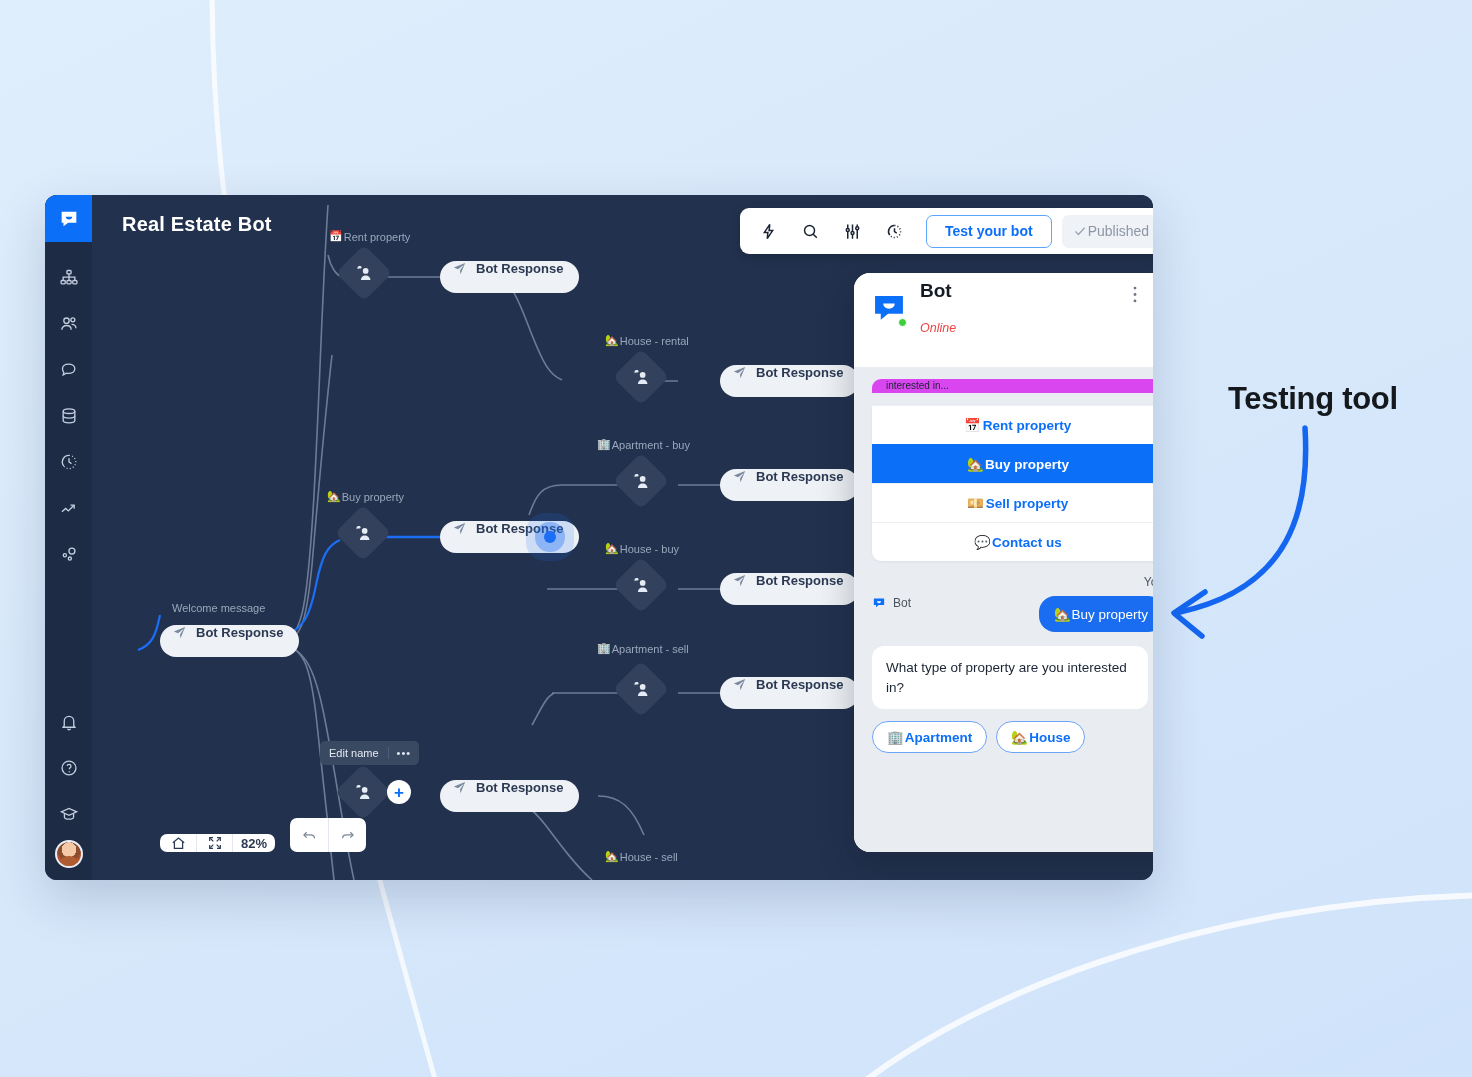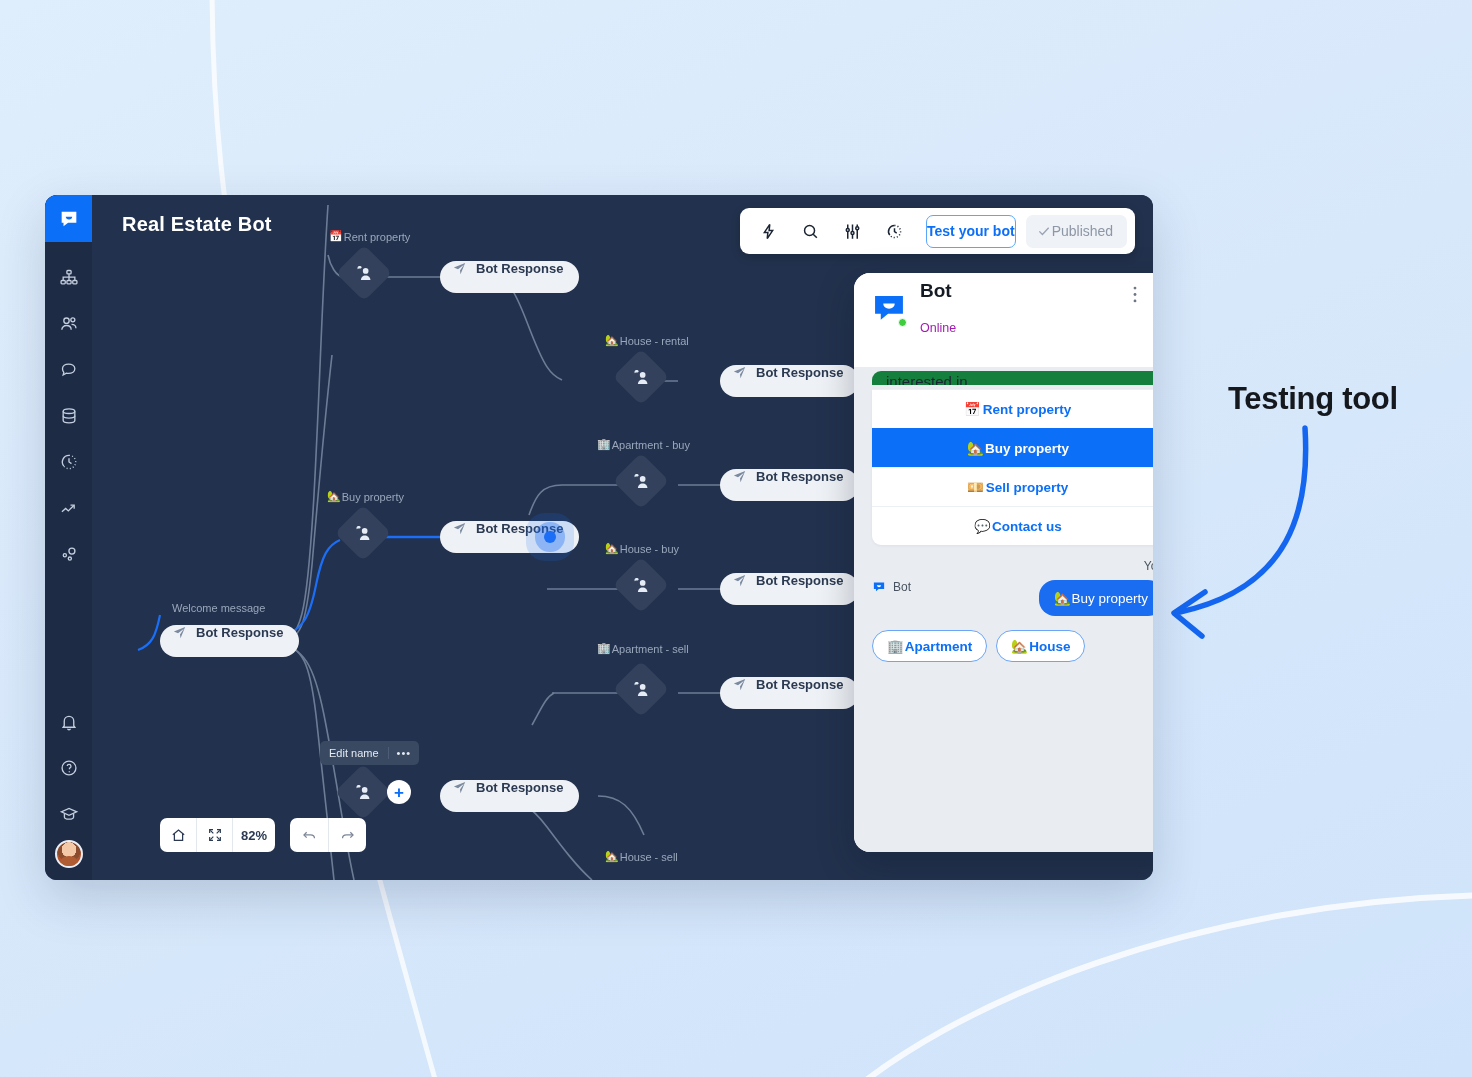--- a/index.html
+++ b/index.html
@@ -79,21 +79,21 @@
     box-shadow: 0 3px 10px rgba(0,0,0,.18);
   }
   .tb-icon {
     width: 40px; height: 34px;
     display: flex; align-items: center; justify-content: center;
     cursor: pointer; border-radius: 6px;
   }
   .tb-icon svg { stroke: #1a2433; fill: none; stroke-width: 1.9; }
   .tb-test {
     margin-left: 10px;
-    height: 33px; padding: 0 0;
+    height: 33px; padding: 0 18px;
     border: 1.5px solid #5aa6fb; border-radius: 7px;
     color: #0c6ff7; font-size: 14px; font-weight: bold;
     display: flex; align-items: center; cursor: pointer; background: #fff;
     white-space: nowrap;
   }
   .tb-pub {
     margin-left: 8px; height: 33px; padding: 0 14px 0 10px;
     background: #eff2f6; border-radius: 7px;
     color: #8d97a6; font-size: 14px;
     display: flex; align-items: center; gap: 0; cursor: pointer;
@@ -145,21 +145,21 @@
     display: flex; align-items: center; color: #e4eaf3; font-size: 11px;
     overflow: hidden;
     text-align: center;
   }
   .edit-tip .et-name { padding: 0 9px; cursor: pointer; }
   .edit-tip .et-dots { padding: 0 8px; border-left: 1px solid #4e5d77; cursor: pointer; letter-spacing: 1px; }
 
   
   .zoom-bar {
     position: absolute; left: 68px; bottom: 28px;
-    height: 34px; background: #fff; border-radius: 7px;
+    height: 18px; background: #fff; border-radius: 7px;
     display: flex; align-items: center; overflow: hidden;
   }
   .zoom-bar .zb {
     height: 34px; min-width: 36px; padding: 0 8px;
     display: flex; align-items: center; justify-content: center;
     cursor: pointer; font-size: 13px; font-weight: bold; color: #2b3a52;
   }
   .zoom-bar .zb + .zb { border-left: 1px solid #e3e8ef; }
   .zoom-bar svg { stroke: #2b3a52; fill: none; stroke-width: 1.8; }
   .undo-bar {
@@ -186,33 +186,33 @@
     display: flex; align-items: center; padding: 0 16px; gap: 12px;
     position: relative;
   }
   .chat-ava { position: relative; width: 38px; height: 38px; flex: 0 0 38px; }
   .chat-ava .dot {
     position: absolute; right: 1px; bottom: 0px;
     width: 9px; height: 9px; border-radius: 50%; background: #3fcc3f;
     border: 1.5px solid #fff;
   }
   .chat-name { font-size: 19px; font-weight: bold; color: #151b24; line-height: 1.1; }
-  .chat-status { font-size: 12.5px; color: #a21caf; margin-top: 19px; }
+  .chat-status { font-size: 12.5px; color: #ef4444; margin-top: 19px; font-style: italic; }
   .chat-head-actions { position: absolute; right: 14px; top: 12px; display: flex; align-items: center; gap: 12px; }
   .ch-ico { cursor: pointer; display: flex; align-items: center; justify-content: center; }
   .ch-ico svg { stroke: #6c7684; fill: none; stroke-width: 1.8; }
 
   .chat-body {
     flex: 1; background: #e9edf2; padding: 0 14px 12px;
     overflow: hidden; position: relative;
   }
   .msg-card-cut {
-    background: #15803d; border-radius: 9px 9px 0 0;
-    margin: 4px 4px; padding: 0 14px 6px;
-    color: #1a2433; font-size: 15px; line-height: 1.45;
+    background: #d946ef; border-radius: 9px 9px 0 0;
+    margin: 12px 4px; padding: 0 14px 6px;
+    color: #1a2433; font-size: 10px; line-height: 1.45;
     overflow: hidden; height: 14px;
   }
   .opt-list {
     background: #fff; border-radius: 0 0 9px 9px;
     margin: 0 4px 14px; overflow: hidden;
     box-shadow: 0 1px 3px rgba(20,40,80,.06);
   }
   .opt {
     height: 39px; display: flex; align-items: center; justify-content: center;
     color: #0c6ff7; font-size: 13.5px; font-weight: bold;
@@ -669,20 +669,21 @@
           <span>🏡</span><span>Buy property</span>
         </div>
 
         <div class="who left">
           <svg width="14" height="14" viewBox="0 0 24 24">
               <path d="M3.2 4.4h17.6v11.2h-9.4l-4.6 3.8v-3.8H3.2z" fill="#0c6ff7"></path>
               <path d="M8.4 9.2h7.2c0 2-1.6 3.2-3.6 3.2s-3.6-1.2-3.6-3.2z" fill="#fff"></path>
             </svg>
           <span>Bot</span>
         </div>
+        <div class="bubble-bot">What type of property are you interested in?</div>
 
         <div class="chips">
           <div class="chip">
             <span>🏢</span>
               <span>Apartment</span>
           </div>
           <div class="chip">
             <span>🏡</span>
               <span>House</span>
           </div>

